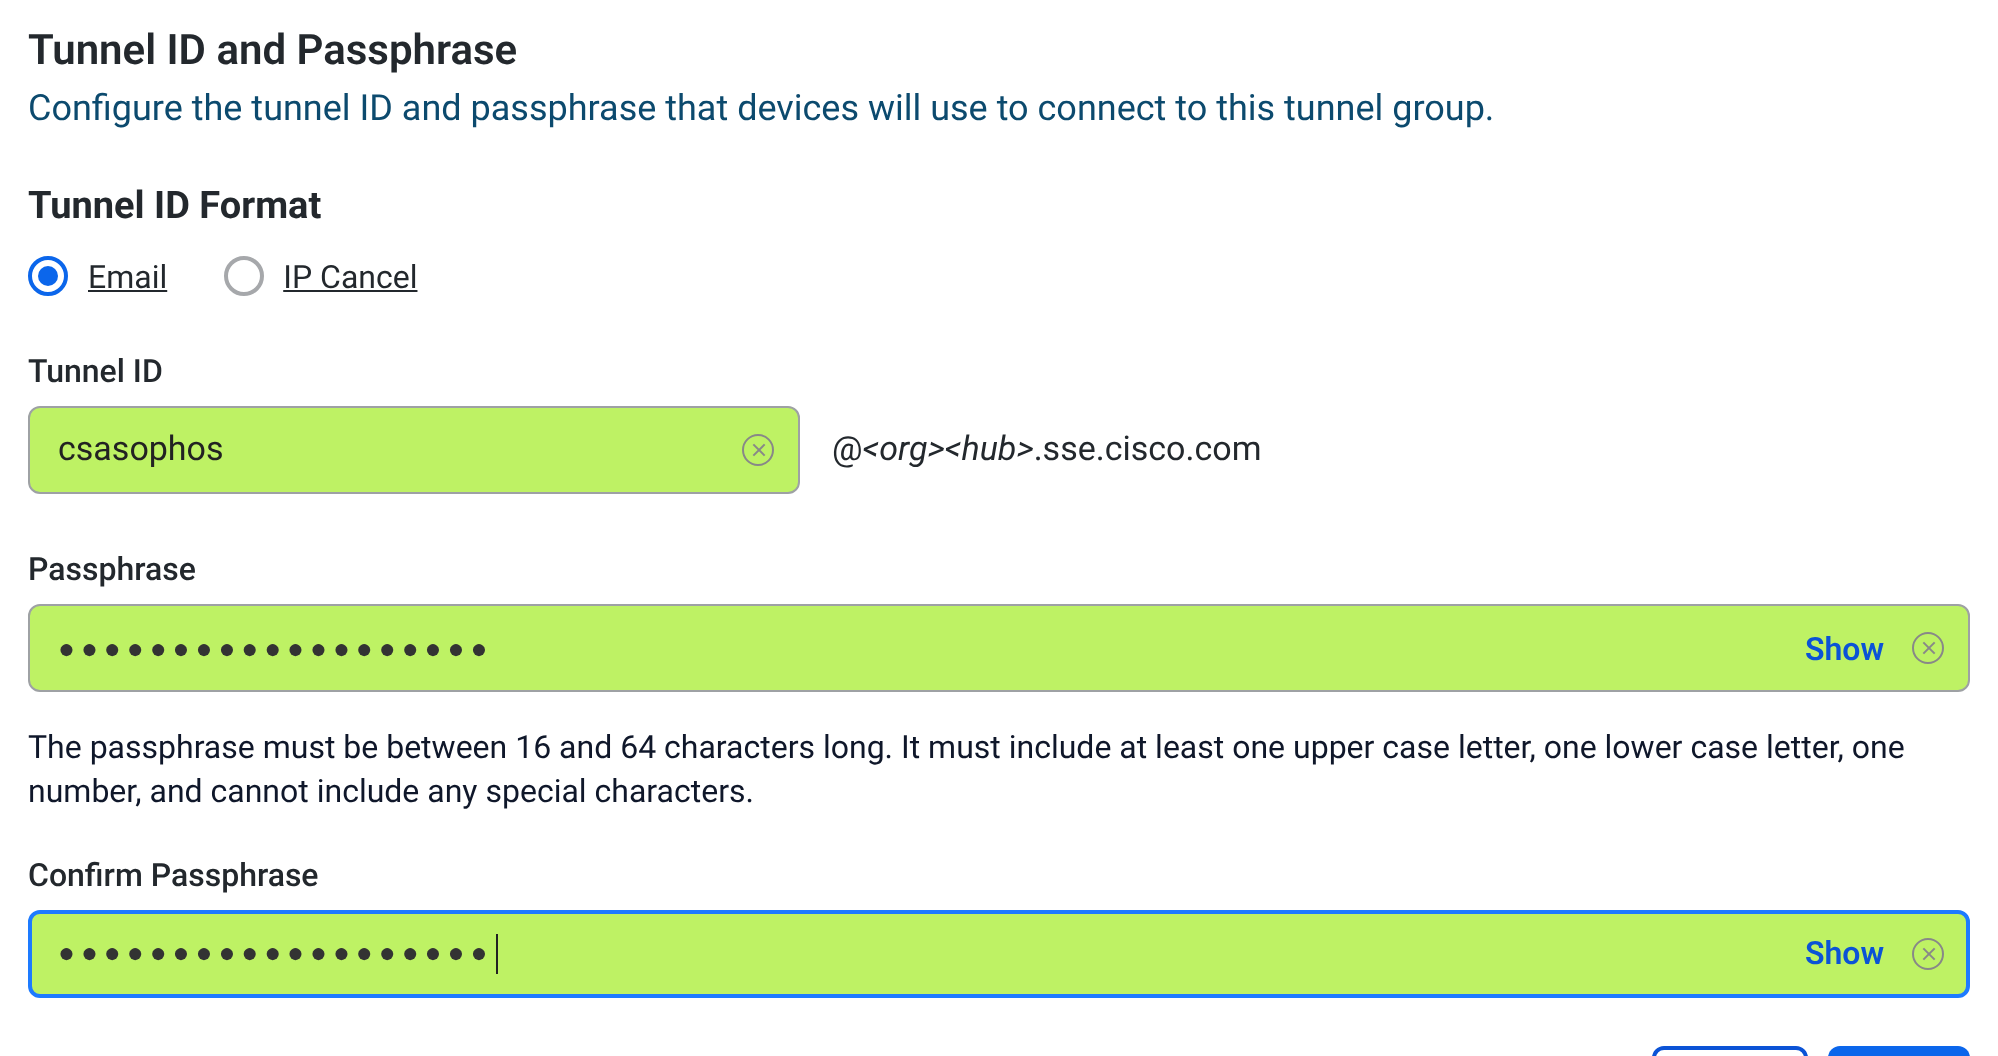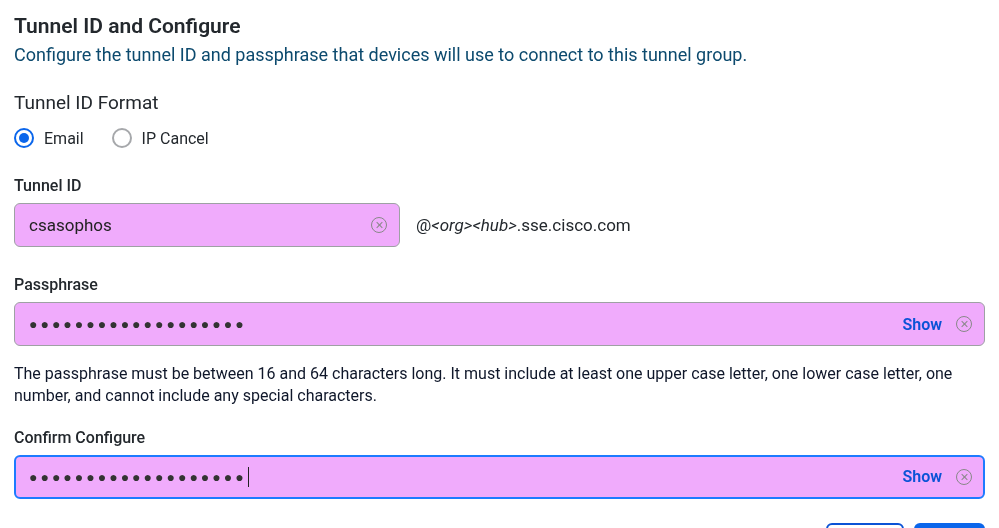--- a/index.html
+++ b/index.html
@@ -15,21 +15,21 @@
       margin-bottom: 6px;
     }
     .section-desc {
       font-size: 18px;
       color: #0c4a6e;
       margin-bottom: 26px;
       font-weight: 400;
     }
     .sub-title {
       font-size: 19px;
-      font-weight: 400;
+      font-weight: 700;
       margin-bottom: 14px;
     }
     .radio-row {
       display: flex;
       gap: 28px;
       align-items: center;
       margin-bottom: 28px;
     }
     .radio-item {
       display: flex;
@@ -48,38 +48,38 @@
     }
     .radio-outer.selected {
       border-color: #0b66eb;
     }
     .radio-inner {
       width: 10px;
       height: 10px;
       border-radius: 50%;
       background: #0b66eb;
     }
-    .radio-label { font-size: 16px; }
+    .radio-label { font-size: 16px; text-decoration: underline; }
     .field-label {
       font-size: 16px;
       font-weight: 500;
       margin-bottom: 8px;
     }
     .tunnel-id-row {
       display: flex;
       align-items: center;
       gap: 16px;
       margin-bottom: 28px;
     }
     .input-box {
       border: 1px solid #9ea1a4;
       border-radius: 6px;
       display: flex;
       align-items: center;
-      background: #f0abfc;
+      background: #bef264;
       height: 44px;
       padding: 0 12px 0 14px;
     }
     .input-box.focused {
       border: 2px solid #1d7bff;
       padding: 0 11px 0 13px;
     }
     .tunnel-id-box { width: 386px; }
     .pass-box { width: 100%; }
     .text-value {
@@ -163,21 +163,21 @@
       border: 2px solid #0b53d6;
     }
     .btn-next {
       background: #0b66eb;
       color: #fff;
     }
   </style>
 </head>
 <body>
 
-<div class="section-title">Tunnel ID and Configure</div>
+<div class="section-title">Tunnel ID and Passphrase</div>
 <div class="section-desc">Configure the tunnel ID and passphrase that devices will use to connect to this tunnel group.</div>
 
 <div class="sub-title">Tunnel ID Format</div>
 <div class="radio-row">
   <div class="radio-item">
     <span class="radio-outer selected">
         <span class="radio-inner"></span>
       </span>
     <span class="radio-label">Email</span>
   </div>
@@ -202,21 +202,21 @@
   <div class="field-label">Passphrase</div>
   <div class="input-box pass-box">
     <span class="text-value dots">●●●●●●●●●●●●●●●●●●●</span>
     <span class="show-link">Show</span>
     <span class="clear-icon"></span>
   </div>
   <div class="help-text">The passphrase must be between 16 and 64 characters long. It must include at least one upper case letter, one lower case letter, one number, and cannot include any special characters.</div>
 </div>
 
 <div class="confirm-section">
-  <div class="field-label">Confirm Configure</div>
+  <div class="field-label">Confirm Passphrase</div>
   <div class="input-box pass-box focused">
     <span class="text-value dots">
         <span>●●●●●●●●●●●●●●●●●●●</span>
         <span class="cursor"></span>
       </span>
     <span class="show-link">Show</span>
     <span class="clear-icon"></span>
   </div>
 </div>
 

